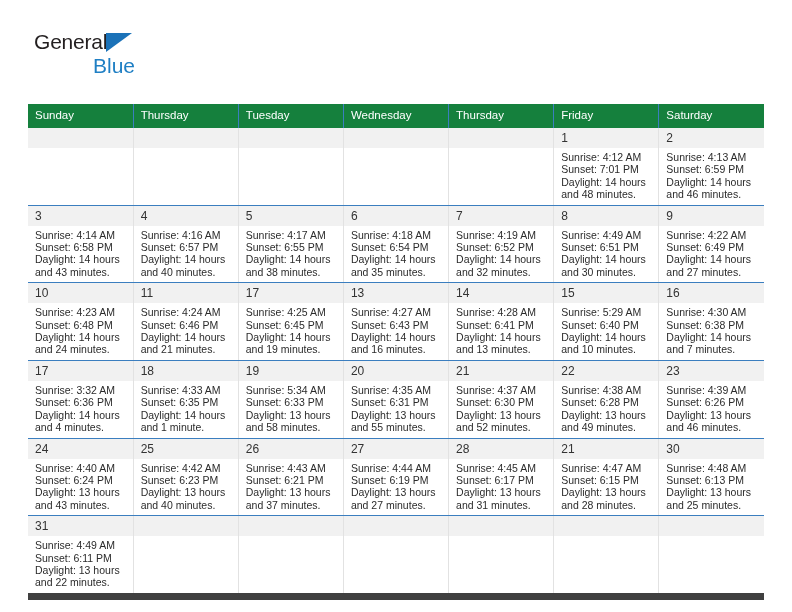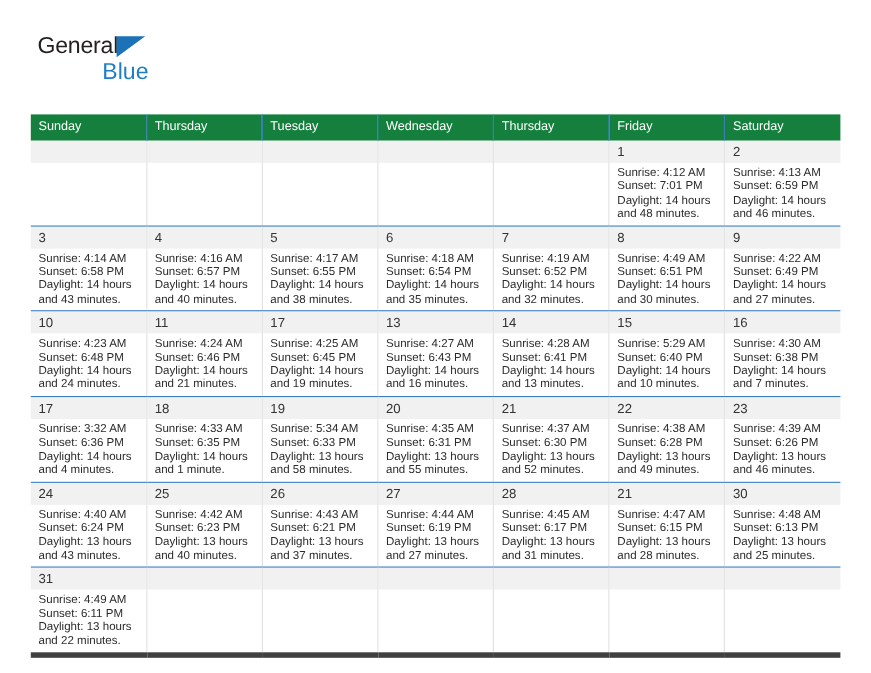--- a/index.html
+++ b/index.html
@@ -131,21 +131,21 @@
   .info {
     display: block;
     padding: 3px 5px 4px 7px;
     font-size: 10.5px;
     line-height: 12.4px;
     color: #2b2b2b;
   }
   .info span { display: block; white-space: nowrap; }
   .empty-body { display: block; height: 44px; }
 
-  .row-last td { border-bottom: 5px solid #404040; }
+  .row-last td { border-bottom: 7px solid #404040; }
 </style>
 </head>
 <body>
 
 <div class="page">
 
   <div class="top">
 
     <div class="brand">
       <span class="brand-general">General</span>

